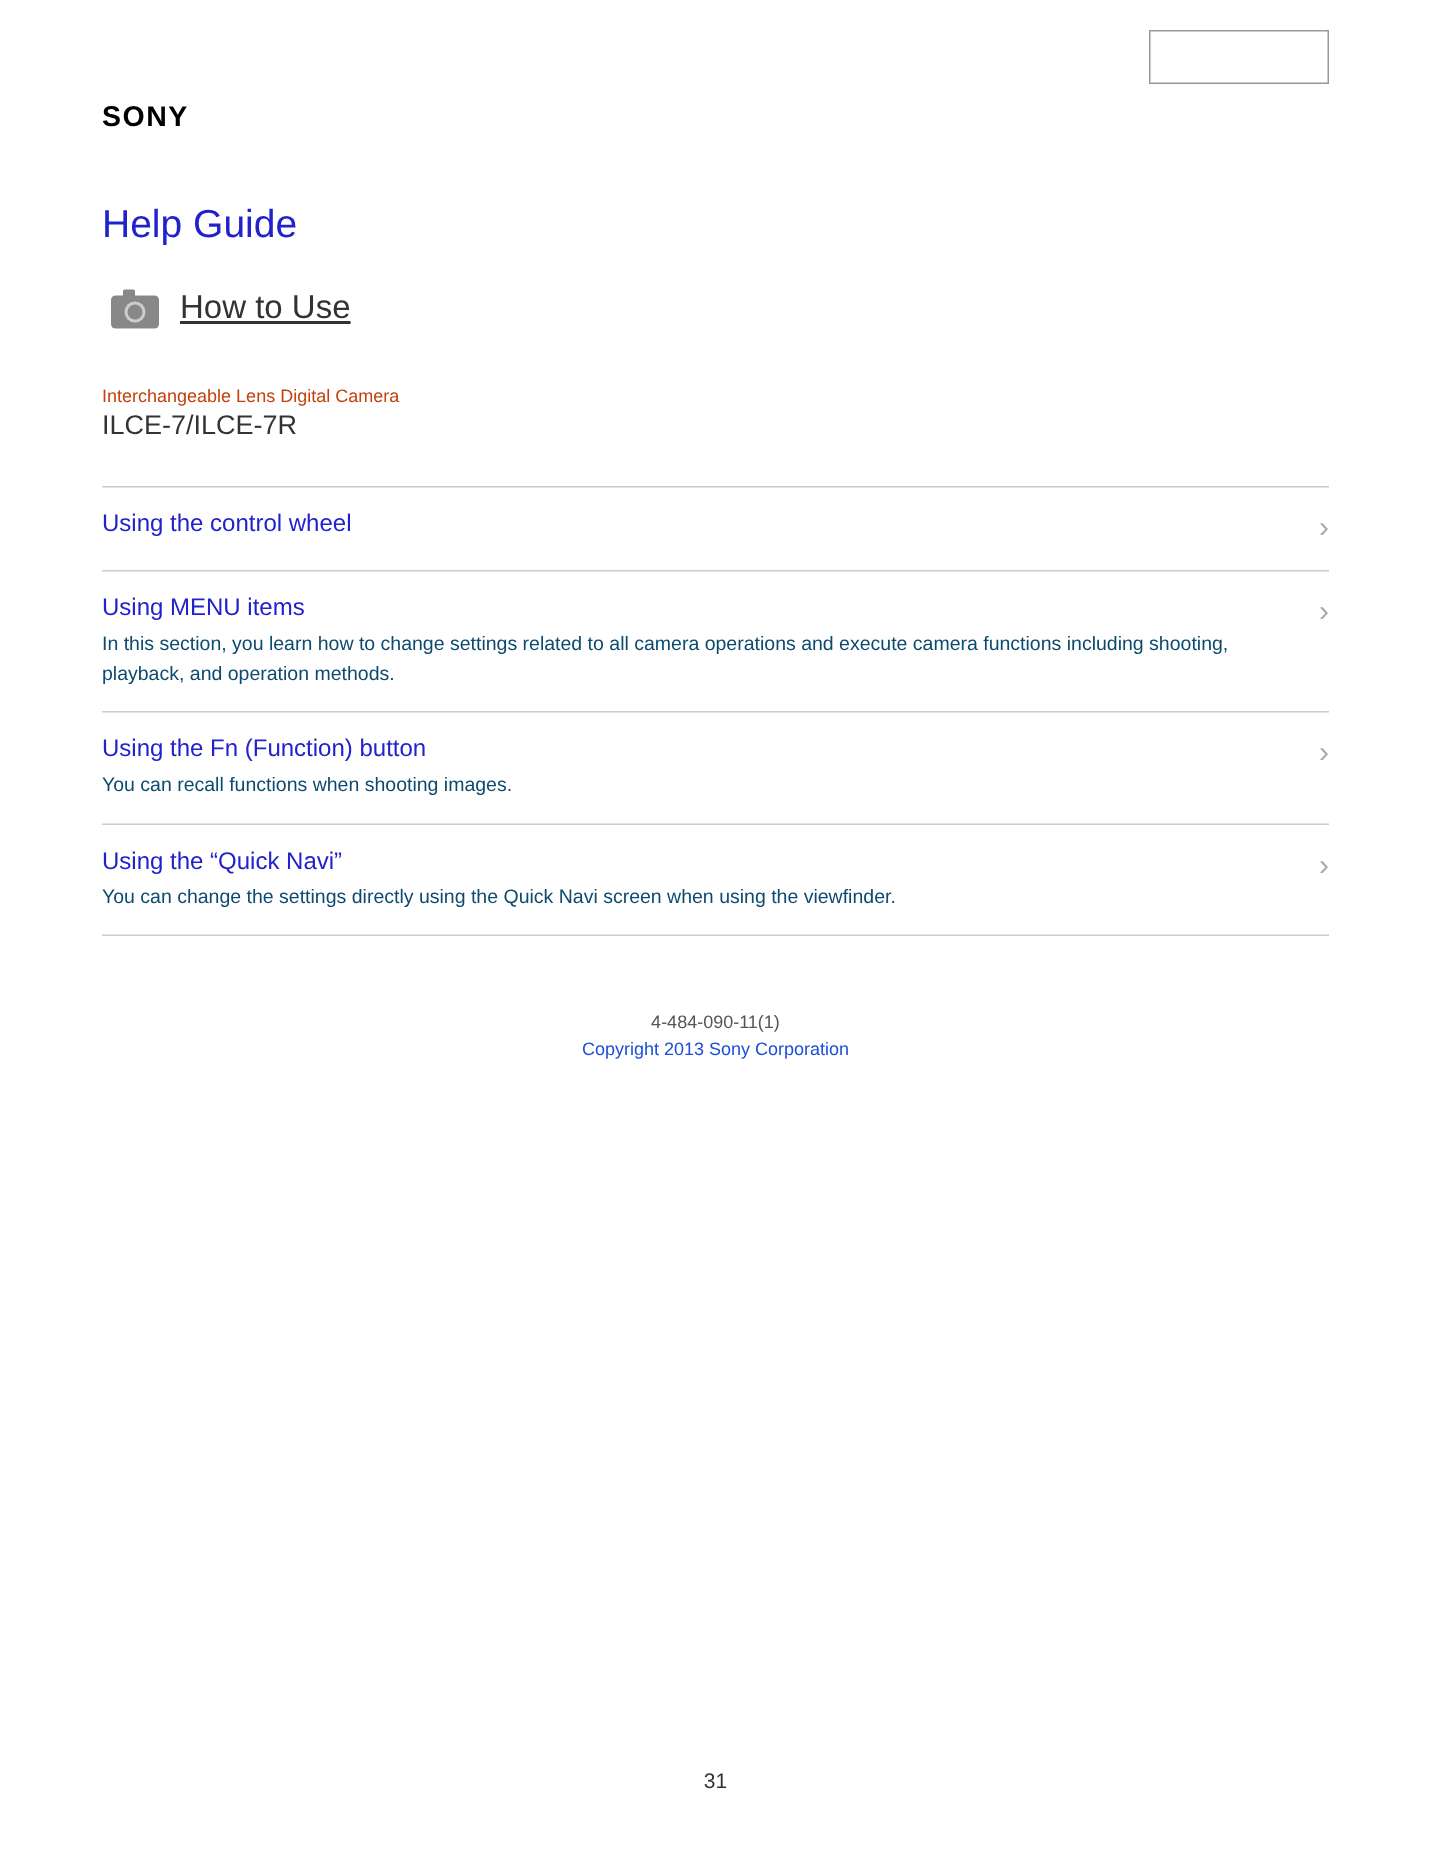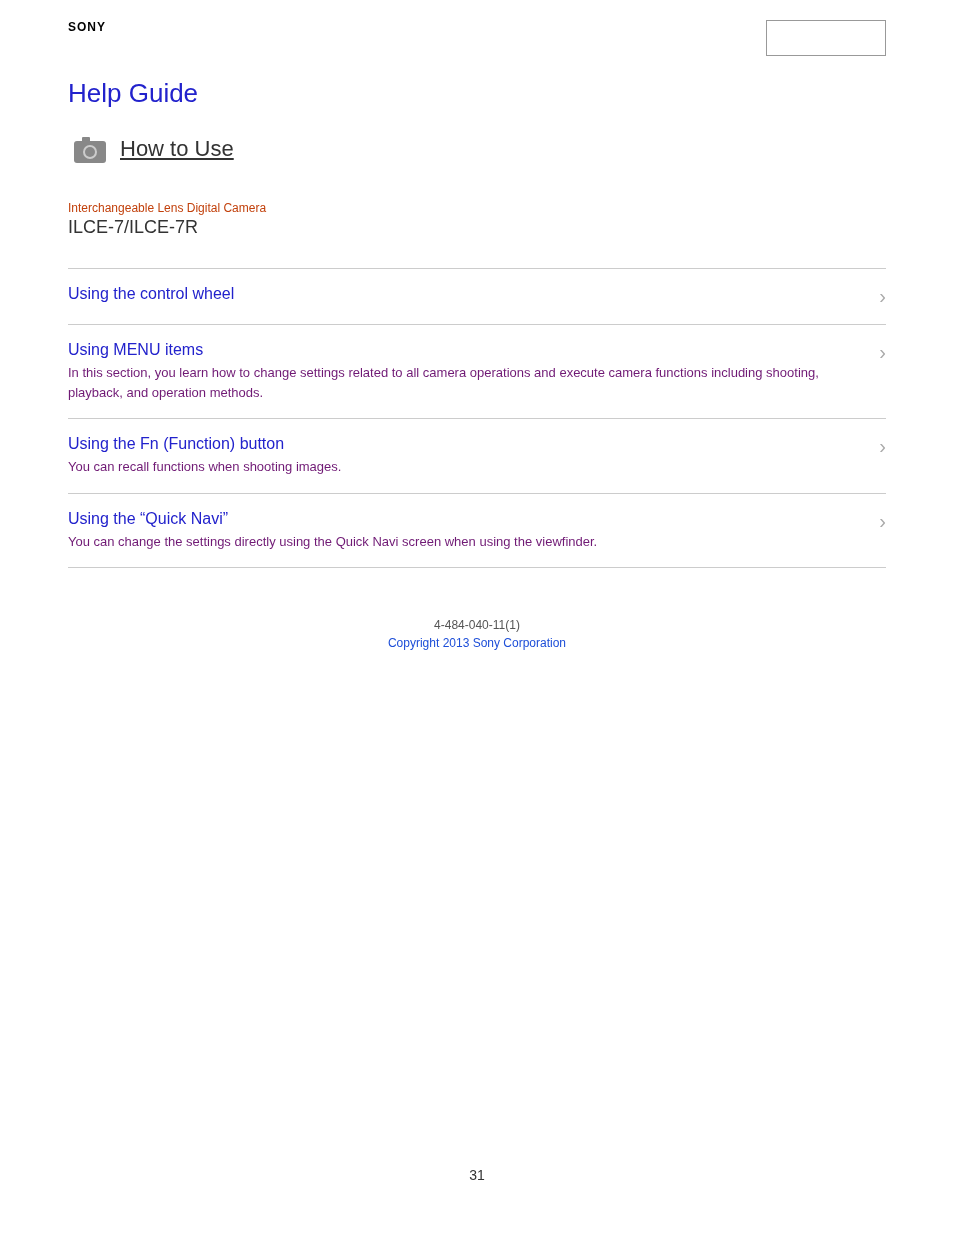--- a/index.html
+++ b/index.html
@@ -23,25 +23,26 @@
     }
     .header {
       display: flex;
       justify-content: space-between;
       align-items: flex-start;
       margin-bottom: 10px;
     }
     .header-left {}
     .sony-logo {
       font-weight: bold;
-      font-size: 12px;
+      font-size: 19px;
       color: #000;
       letter-spacing: 1px;
       font-family: Arial, sans-serif;
       margin-bottom: 4px;
+      margin-top: 48px;
     }
     .help-guide-title {
       font-size: 26px;
       color: #2222cc;
       font-weight: normal;
       margin-bottom: 8px;
       margin-top: 44px;
     }
     .search-box {
       width: 120px;
@@ -101,21 +102,21 @@
     }
     .list-item-title {
       font-size: 16px;
       color: #2222cc;
       text-decoration: none;
       display: block;
       margin-bottom: 4px;
     }
     .list-item-desc {
       font-size: 13px;
-      color: #701a75;
+      color: #0c4a6e;
       line-height: 1.5;
     }
     .chevron {
       color: #aaa;
       font-size: 20px;
       margin-left: 16px;
       flex-shrink: 0;
     }
     .footer-section {
       text-align: center;
@@ -132,21 +133,21 @@
       font-size: 12px;
       color: #555;
       margin-bottom: 4px;
     }
     .copyright {
       font-size: 12px;
       color: #1d4ed8;
     }
     .page-number {
       position: absolute;
-      bottom: 52px;
+      bottom: 40px;
       left: 50%;
       transform: translateX(-50%);
       font-size: 14px;
       color: #333;
     }
   </style>
 </head>
 <body>
 
 <div class="page-wrapper">
@@ -207,18 +208,18 @@
       <div class="list-item-content">
         <a class="list-item-title" href="#">Using the “Quick Navi”</a>
         <span class="list-item-desc">You can change the settings directly using the Quick Navi screen when using the viewfinder.</span>
       </div>
       <span class="chevron">›</span>
     </div>
 
   </div>
 
   <div class="footer-section">
-    <div class="doc-number">4-484-040-11(1)</div>
+    <div class="doc-number">4-484-090-11(1)</div>
     <div class="copyright">Copyright 2013 Sony Corporation</div>
   </div>
 
   <div class="page-number">31</div>
 </div>
 
 </body></html>

